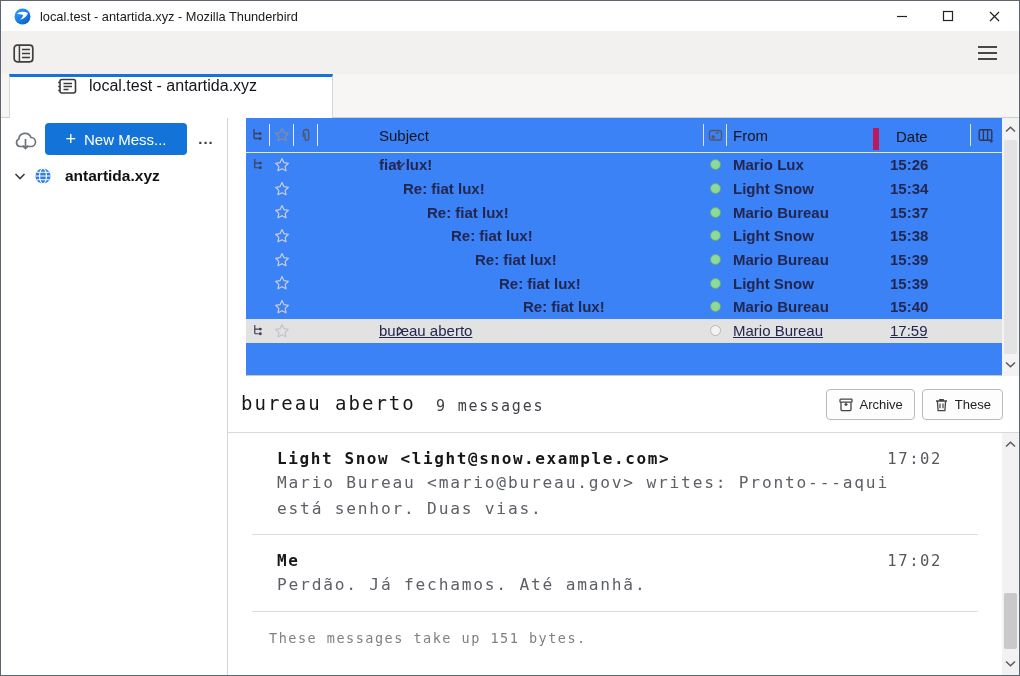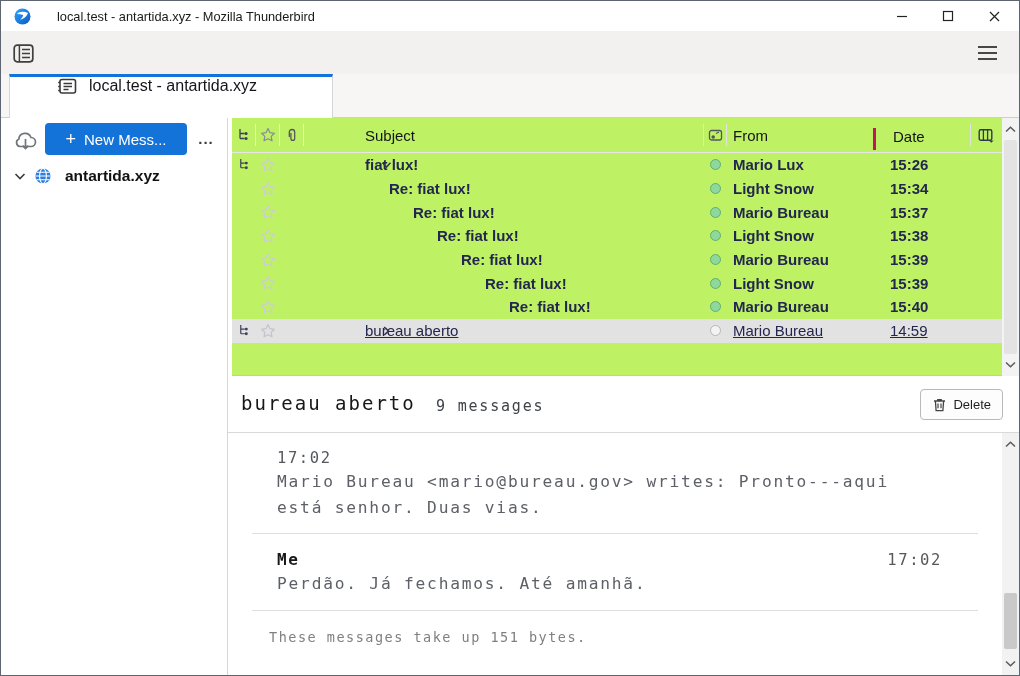--- a/index.html
+++ b/index.html
@@ -5,21 +5,21 @@
   * { margin:0; padding:0; box-sizing:border-box; }
   html,body { background:#888; }
   .window {
     position:relative; width:1020px; height:676px; background:#fff;
     border:1px solid #5d6670; overflow:hidden;
     font-family:"Liberation Sans", sans-serif; color:#15141a;
   }
   
   .titlebar { position:absolute; left:0; top:0; right:0; height:30px; background:#fff; display:flex; align-items:center; }
   .tb-logo { width:17px; height:17px; margin-left:13px; }
-  .tb-title { margin-left:26px; font-size:12.8px; color:#1a1a1a; }
+  .tb-title { margin-left:9px; font-size:12.8px; color:#1a1a1a; }
   .win-controls { position:absolute; right:2px; top:0; height:30px; display:flex; }
   .win-btn { width:46px; height:30px; display:flex; align-items:center; justify-content:center; cursor:default; }
   
   .toolbar { position:absolute; left:0; top:30px; right:0; height:43px; background:#f2f1ef; }
   .spaces-btn { position:absolute; left:9px; top:9px; width:26px; height:26px; display:flex; align-items:center; justify-content:center; }
   .menu-btn { position:absolute; right:18px; top:9px; width:28px; height:26px; display:flex; align-items:center; justify-content:center; }
   .hamburger { width:19px; }
   .hamburger div { height:2px; background:#474747; margin:3.6px 0; }
   
   .tabstrip { position:absolute; left:0; top:73px; right:0; height:44px; background:#f7f6f4; border-bottom:1px solid #cfcfcf; }
@@ -41,33 +41,33 @@
   .acct-twisty { margin-left:12px; }
   .globe { margin-left:7px; }
   .acct-label { margin-left:13px; font-weight:700; font-size:15.5px; color:#111; }
   .folder-row { display:flex; align-items:center; height:26px; margin:1px 5px 0 5px; background:#e2e2e2; border-radius:4px; cursor:default; }
   .folder-icon { margin-left:44px; }
   .folder-label { margin-left:9px; font-weight:700; font-size:15.5px; color:#111; }
   .badge { margin-left:13px; min-width:24px; height:20px; padding:0 4px; border-radius:10px; background:#6f727b; color:#fff;
            font-size:12.5px; font-weight:700; display:flex; align-items:center; justify-content:center; }
   .total-count { margin-left:14px; font-size:15px; color:#4e4e4e; }
   
-  .list { position:absolute; left:231px; top:117px; right:0; height:258px; background:#bef264; border-bottom:1px solid #c6c6c6; }
+  .list { position:absolute; left:245px; top:117px; right:0; height:258px; background:#3b82f6; border-bottom:1px solid #c6c6c6; }
   .list-header { display:flex; align-items:center; height:35px; border-bottom:1px solid #e6e6e6; font-size:15px; color:#15141a; }
   .c-thread { width:24px; display:flex; justify-content:center; align-items:center; }
   .c-star   { width:24px; display:flex; justify-content:center; align-items:center; }
   .c-attach { width:24px; display:flex; justify-content:center; align-items:center; }
   .c-subject{ flex:1; display:flex; align-items:center; position:relative; overflow:hidden; }
   .c-dot    { width:24px; display:flex; justify-content:center; align-items:center; }
   .c-from   { width:146px; padding-left:6px; overflow:hidden; white-space:nowrap; }
   .c-date   { width:97px; padding-left:17px; white-space:nowrap; }
   .c-pick   { width:49px; display:flex; align-items:center; padding-left:7px; }
   .list-header .c-thread, .list-header .c-star, .list-header .c-attach { border-right:1px solid #ececec; height:22px; }
   .list-header .c-dot  { border-left:1px solid #e2e2e2; border-right:1px solid #e2e2e2; height:22px; }
-  .list-header .c-date { border-left:3px solid #be185d; height:22px;margin-top:7px; }
+  .list-header .c-date { border-left:6px solid #be185d; height:22px;margin-top:7px; }
   .list-header .c-pick { border-left:1px solid #e2e2e2; height:22px; }
   .list-header .c-subject { padding-left:61px; }
   .row { display:flex; align-items:center; height:23.7px; font-size:15px; cursor:default; }
   .row .subj { white-space:nowrap; }
   .row.unread .subj, .row.unread .c-from, .row.unread .c-date { font-weight:700; color:#23264f; }
   .row.read .subj, .row.read .c-from, .row.read .c-date { font-weight:400; color:#23264f; text-decoration:underline; }
   .row.selected { background:#e2e2e2; }
   .twisty { position:absolute; left:76px; top:50%; transform:translateY(-50%); display:flex; cursor:pointer; }
   .lvl0{padding-left:61px}.lvl1{padding-left:85px}.lvl2{padding-left:109px}.lvl3{padding-left:133px}
   .lvl4{padding-left:157px}.lvl5{padding-left:181px}.lvl6{padding-left:205px}
@@ -395,21 +395,21 @@
             <svg width="13" height="13" viewBox="0 0 13 13">
               <path d="M4.2 2.5l4.3 4-4.3 4" fill="none" stroke="#33364f" stroke-width="1.6"></path>
             </svg>
           </span>
         <span class="subj lvl0">bureau aberto</span>
       </span>
       <span class="c-dot">
           <span class="dot gray"></span>
         </span>
       <span class="c-from">Mario Bureau</span>
-      <span class="c-date">14:59</span>
+      <span class="c-date">17:59</span>
       <span class="c-pick"></span>
     </div>
   </div>
 
   <div class="scrollbar sb-list">
     <div class="sb-arrow up">
         <svg width="11" height="7" viewBox="0 0 11 7">
           <path d="M1 5.5L5.5 1.3 10 5.5" fill="none" stroke="#5a5a5a" stroke-width="1.5"></path>
         </svg>
       </div>
@@ -419,33 +419,42 @@
           <path d="M1 1.5l4.5 4.2L10 1.5" fill="none" stroke="#5a5a5a" stroke-width="1.5"></path>
         </svg>
       </div>
   </div>
 
   <div class="msg-toolbar">
     <span class="thread-title mono">bureau aberto</span>
     <span class="thread-count mono">9 messages</span>
     <div class="hdr-buttons">
       <button class="hdr-btn">
+        <svg width="16" height="16" viewBox="0 0 16 16">
+          <rect x="2" y="2.2" width="12" height="3" rx="0.8" fill="none" stroke="#444" stroke-width="1.3"></rect>
+          <path d="M3 5.2v7.2a1.3 1.3 0 001.3 1.3h7.4a1.3 1.3 0 001.3-1.3V5.2" fill="none" stroke="#444" stroke-width="1.3"></path>
+          <path d="M8 5.2v3.2M6.6 7l1.4 1.4L9.4 7" fill="none" stroke="#444" stroke-width="1.2"></path>
+        </svg>
+        <span>Archive</span>
+      </button>
+      <button class="hdr-btn">
         <svg width="15" height="16" viewBox="0 0 15 16">
           <path d="M2 4h11M5.8 4V2.6h3.4V4" fill="none" stroke="#444" stroke-width="1.3"></path>
           <path d="M3.4 4l.7 9.6h6.8L11.6 4" fill="none" stroke="#444" stroke-width="1.3"></path>
           <path d="M6 6.5v4.8M9 6.5v4.8" stroke="#444" stroke-width="1.2"></path>
         </svg>
-        <span>Delete</span>
+        <span>These</span>
       </button>
     </div>
   </div>
 
   <div class="msg-area mono">
     <div class="msg-card">
       <div class="sender-row">
+        <span class="sender">Light Snow &lt;light@snow.example.com&gt;</span>
         <span class="msg-time">17:02</span>
       </div>
       <div class="msg-body">Mario Bureau &lt;mario@bureau.gov&gt; writes: Pronto---aqui está senhor. Duas vias.</div>
     </div>
     <div class="msg-card">
       <div class="sender-row">
         <span class="sender">Me</span>
         <span class="msg-time">17:02</span>
       </div>
       <div class="msg-body">Perdão. Já fechamos. Até amanhã.</div>

